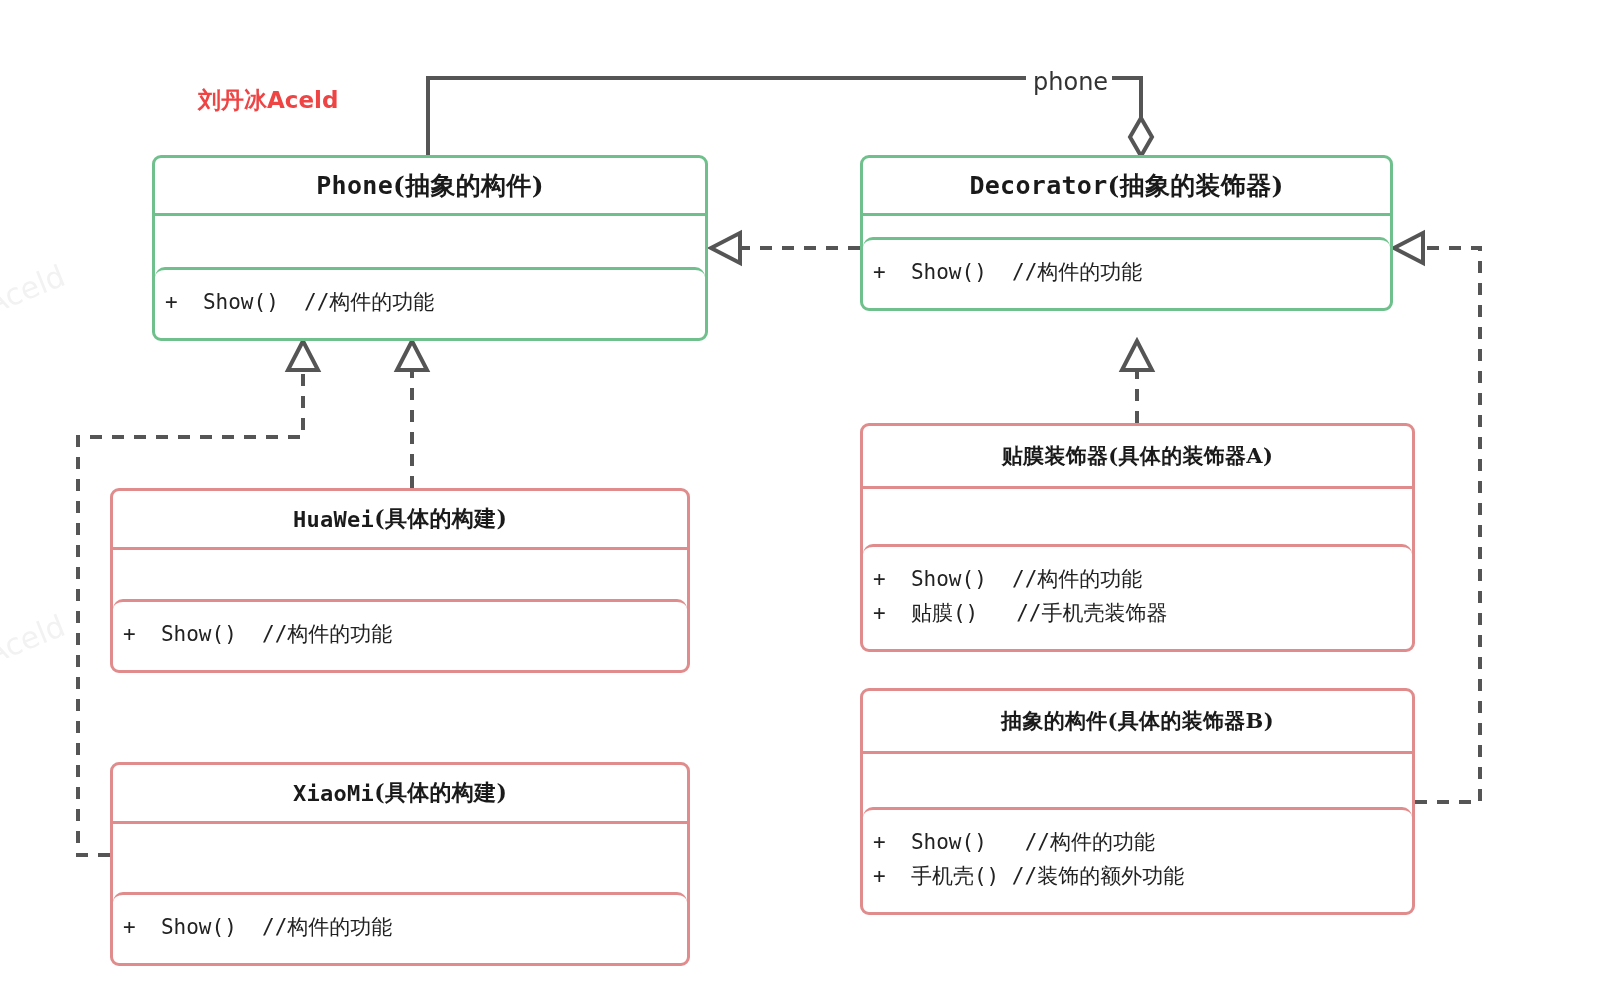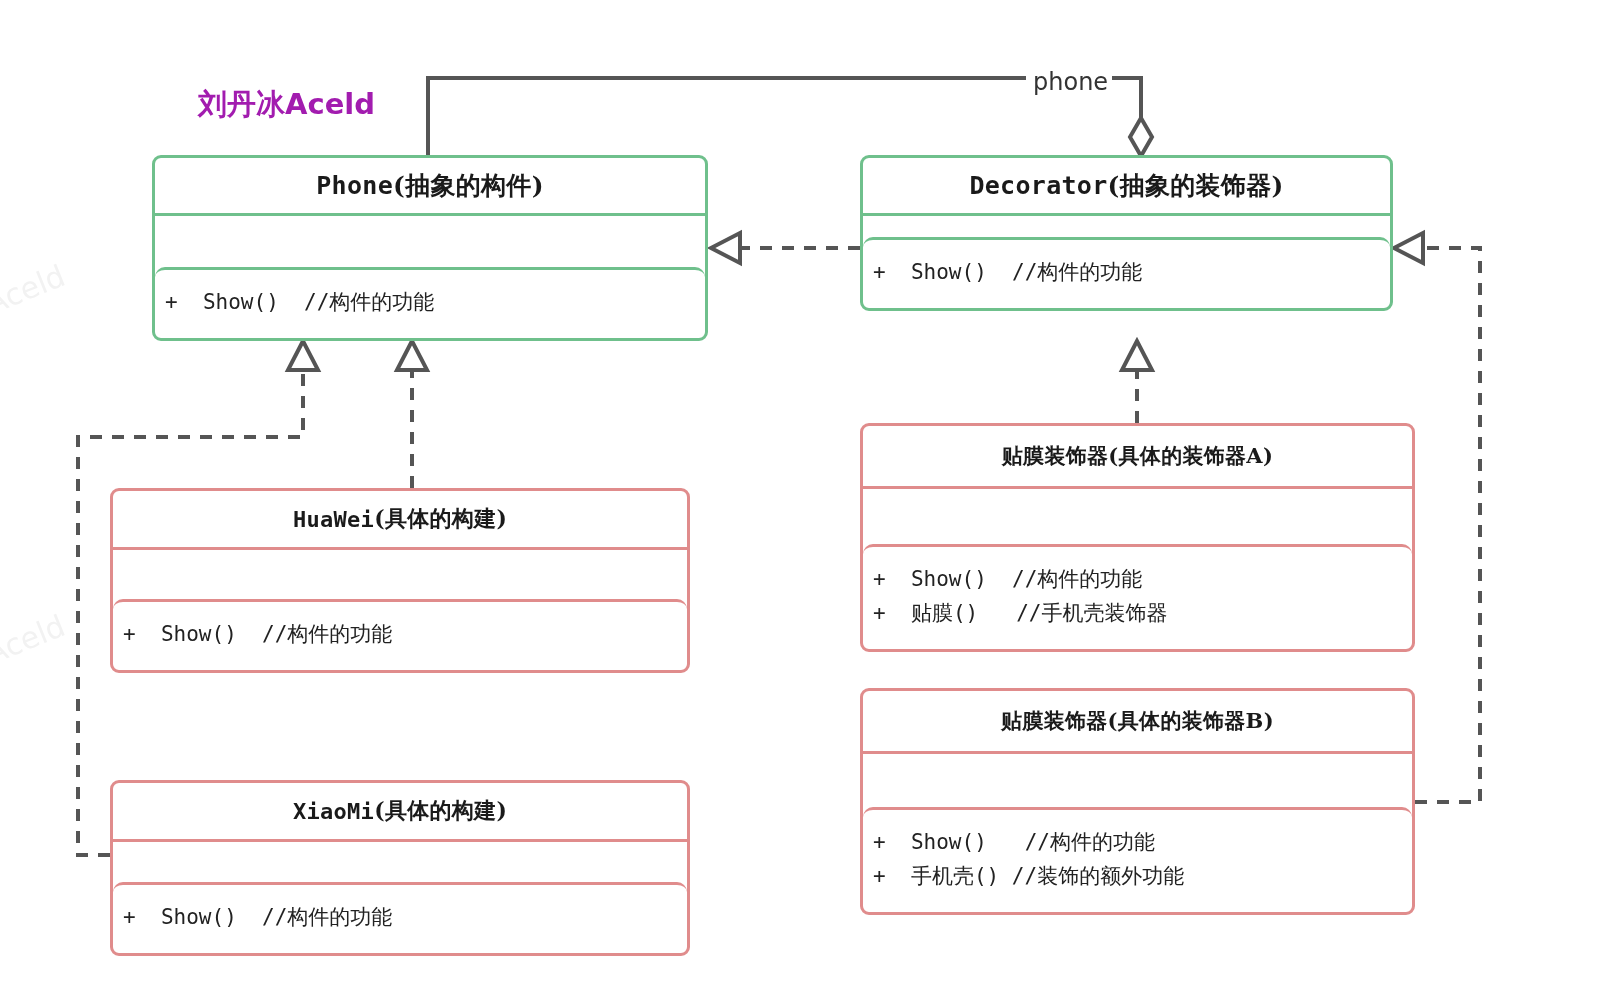--- a/index.html
+++ b/index.html
@@ -78,21 +78,21 @@
     font-size: 21px;
     color: #222222;
     line-height: 1.62;
     white-space: pre;
   }
 
   
   #box-phone      { left:152px; top:155px; width:556px; height:186px; }
   #box-decorator  { left:860px; top:155px; width:533px; height:156px; }
   #box-huawei     { left:110px; top:488px; width:580px; height:185px; }
-  #box-xiaomi     { left:110px; top:762px; width:580px; height:176px;margin-top:18px; }
+  #box-xiaomi     { left:110px; top:762px; width:580px; height:204px; }
   #box-decorator-a{ left:860px; top:423px; width:555px; height:229px; }
   #box-decorator-b{ left:860px; top:688px; width:555px; height:227px; }
 
   #box-phone      .uml-title,
   #box-decorator  .uml-title { height:55px; font-size:25px; }
   #box-huawei     .uml-title,
   #box-xiaomi     .uml-title { height:56px; font-size:22px; }
   #box-decorator-a .uml-title,
   #box-decorator-b .uml-title { height:60px; font-size:21px; }
 
@@ -126,23 +126,23 @@
     white-space: nowrap;
   }
   #label-phone { left: 1029px; top: 68px; }
 
   
   .watermark-main {
     position: absolute;
     left: 198px;
     top: 85px;
     font-family: "DejaVu Sans", "Liberation Sans", sans-serif;
-    font-size: 29px;
-    font-weight: bold;
-    color: #a21caf;
+    font-size: 23px;
+    font-weight: bold;
+    color: #ef4444;
     z-index: 2;
     white-space: nowrap;
   }
   .watermark-edge {
     position: absolute;
     font-family: "DejaVu Sans", "Liberation Sans", sans-serif;
     font-size: 30px;
     color: #f2f2f2;
     transform: rotate(-22deg);
     z-index: 1;
@@ -247,21 +247,21 @@
     </div>
     <div class="uml-attrs"></div>
     <div class="uml-methods">
       <div class="method-line">+  Show()  //构件的功能</div>
       <div class="method-line">+  贴膜()   //手机壳装饰器</div>
     </div>
   </div>
 
   <div class="umlbox red" id="box-decorator-b">
     <div class="uml-title">
-      <span class="title-cjk">贴膜装饰器(具体的装饰器B)</span>
+      <span class="title-cjk">抽象的构件(具体的装饰器B)</span>
     </div>
     <div class="uml-attrs"></div>
     <div class="uml-methods">
       <div class="method-line">+  Show()   //构件的功能</div>
       <div class="method-line">+  手机壳() //装饰的额外功能</div>
     </div>
   </div>
 
 </div>
 

